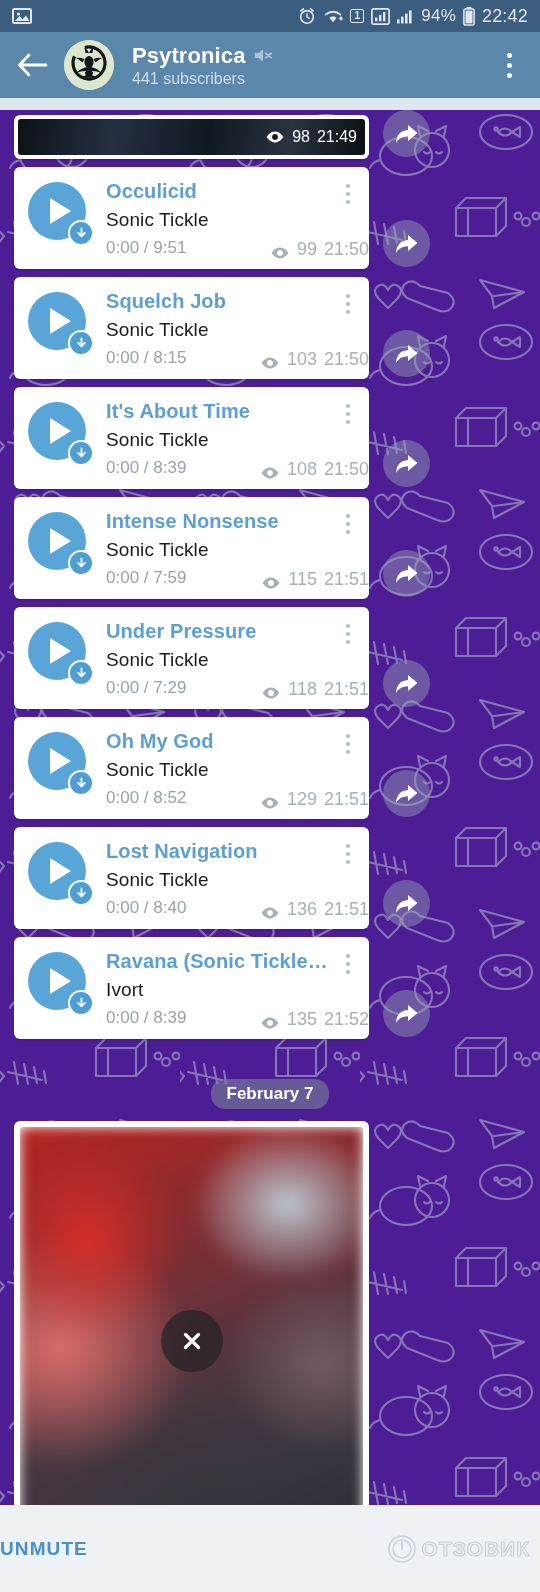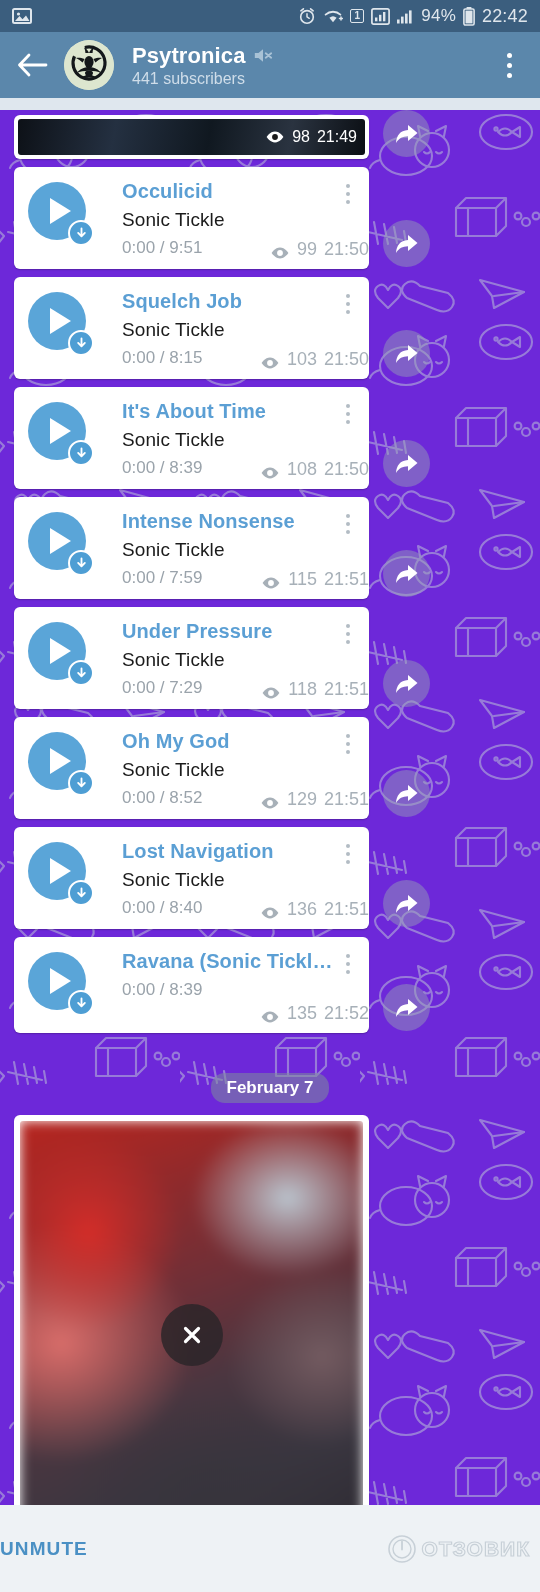--- a/index.html
+++ b/index.html
@@ -46,21 +46,21 @@
     font-size: 22px; font-weight: bold; color: #ffffff; letter-spacing: .1px;
     white-space: nowrap;
   }
   .head-sub { font-size: 16px; color: #cfdde9; margin-top: 1px; }
   .kebab { width: 30px; display: flex; flex-direction: column; align-items: center; gap: 5px; flex: none; }
   .kebab i { width: 5px; height: 5px; border-radius: 50%; background: #fff; display: block; }
 
   
   .chat {
     position: absolute; top: 110px; left: 0; right: 0; bottom: 87px;
-    background: #6d28d9; overflow: hidden;
+    background: #4c1d95; overflow: hidden;
   }
   .chat-bg {
     position: absolute; inset: 0;
     opacity: .5;
   }
   .chat-scroll { position: relative; padding: 0 0 8px 0; }
 
   .msgrow { position: relative; display: flex; align-items: flex-end; padding: 0 0 0 14px; margin-bottom: 8px; }
   .bubble {
     background: #ffffff; border-radius: 6px;
@@ -101,21 +101,21 @@
     border-left: 21px solid #fff;
     border-top: 13px solid transparent;
     border-bottom: 13px solid transparent;
   }
   .dlbadge {
     position: absolute; right: -4px; bottom: -2px;
     width: 26px; height: 26px; border-radius: 50%;
     background: #4e9ed4; border: 2px solid #ffffff;
     display: flex; align-items: center; justify-content: center;
   }
-  .audio-info { flex: 1; min-width: 0; margin-left: 32px; padding-right: 4px; }
+  .audio-info { flex: 1; min-width: 0; margin-left: 16px; padding-right: 4px; }
   .aud-title {
     color: #5b9fd4; font-size: 20px; font-weight: bold;
     white-space: nowrap; overflow: hidden; text-overflow: ellipsis;
     letter-spacing: .1px;
   }
   .aud-artist { color: #1b1b1b; font-size: 19px; margin-top: 6px; letter-spacing: .1px; }
   .aud-dur { color: #9aa3ab; font-size: 17px; margin-top: 7px; }
   .aud-kebab { width: 18px; flex: none; display: flex; flex-direction: column; align-items: center; gap: 4px; padding-top: 4px; }
   .aud-kebab i { width: 4px; height: 4px; border-radius: 50%; background: #b3bcc4; display: block; }
   .aud-meta {
@@ -631,20 +631,21 @@
                     <span class="tri"></span>
                   </div>
                   <div class="dlbadge">
                     <svg width="13" height="13" viewBox="0 0 14 14">
                       <path d="M7 1.5v8M3.4 6.4L7 10l3.6-3.6" stroke="#ffffff" stroke-width="2" fill="none" stroke-linecap="round" stroke-linejoin="round"></path>
                     </svg>
                   </div>
                 </div>
                 <div class="audio-info">
                   <div class="aud-title">Ravana (Sonic Tickle…</div>
+                  <div class="aud-artist">Ivort</div>
                   <div class="aud-dur">0:00 / 8:39</div>
                 </div>
                 <div class="aud-kebab">
                   <i></i>
                   <i></i>
                   <i></i>
                 </div>
               </div>
               <div class="aud-meta">
                 <span class="eye">

